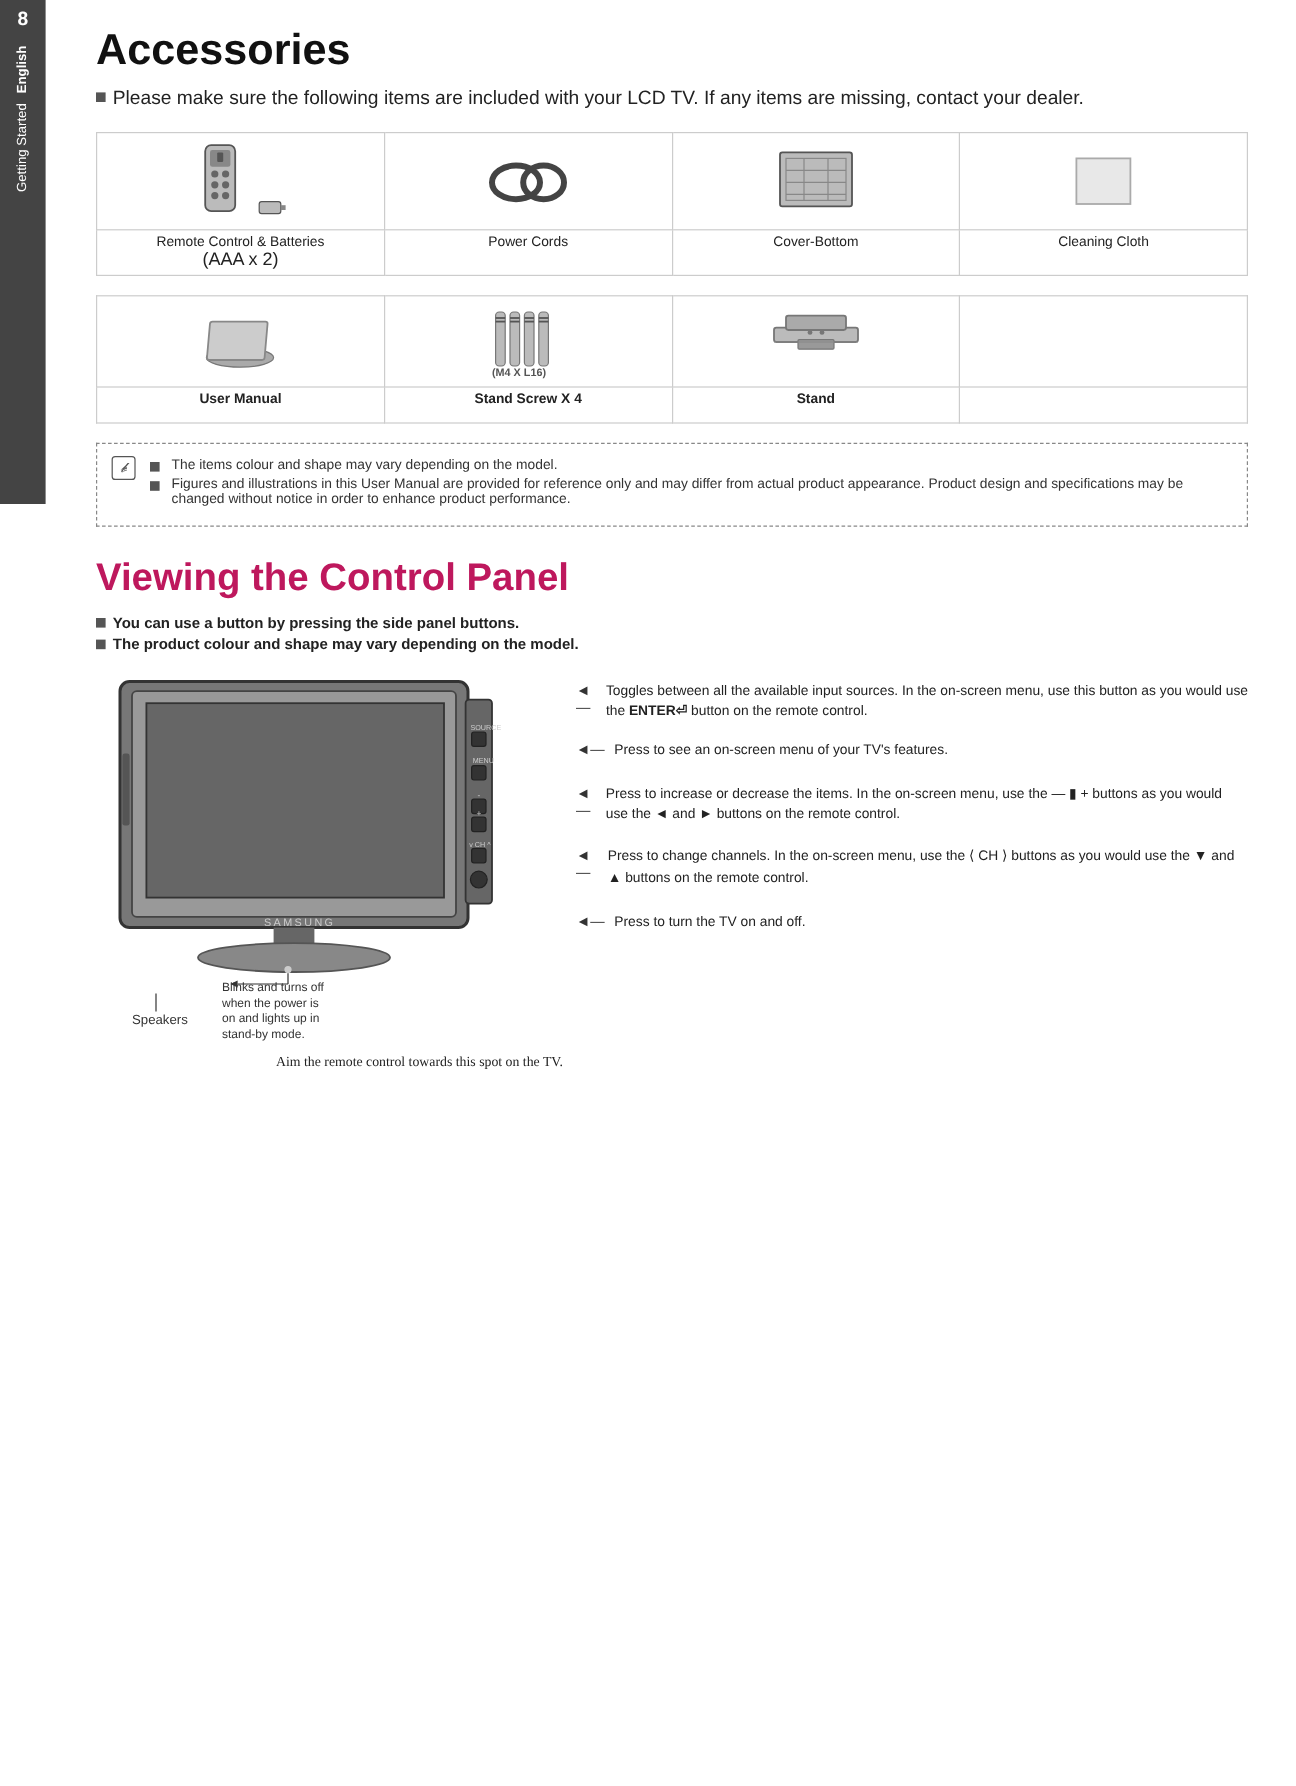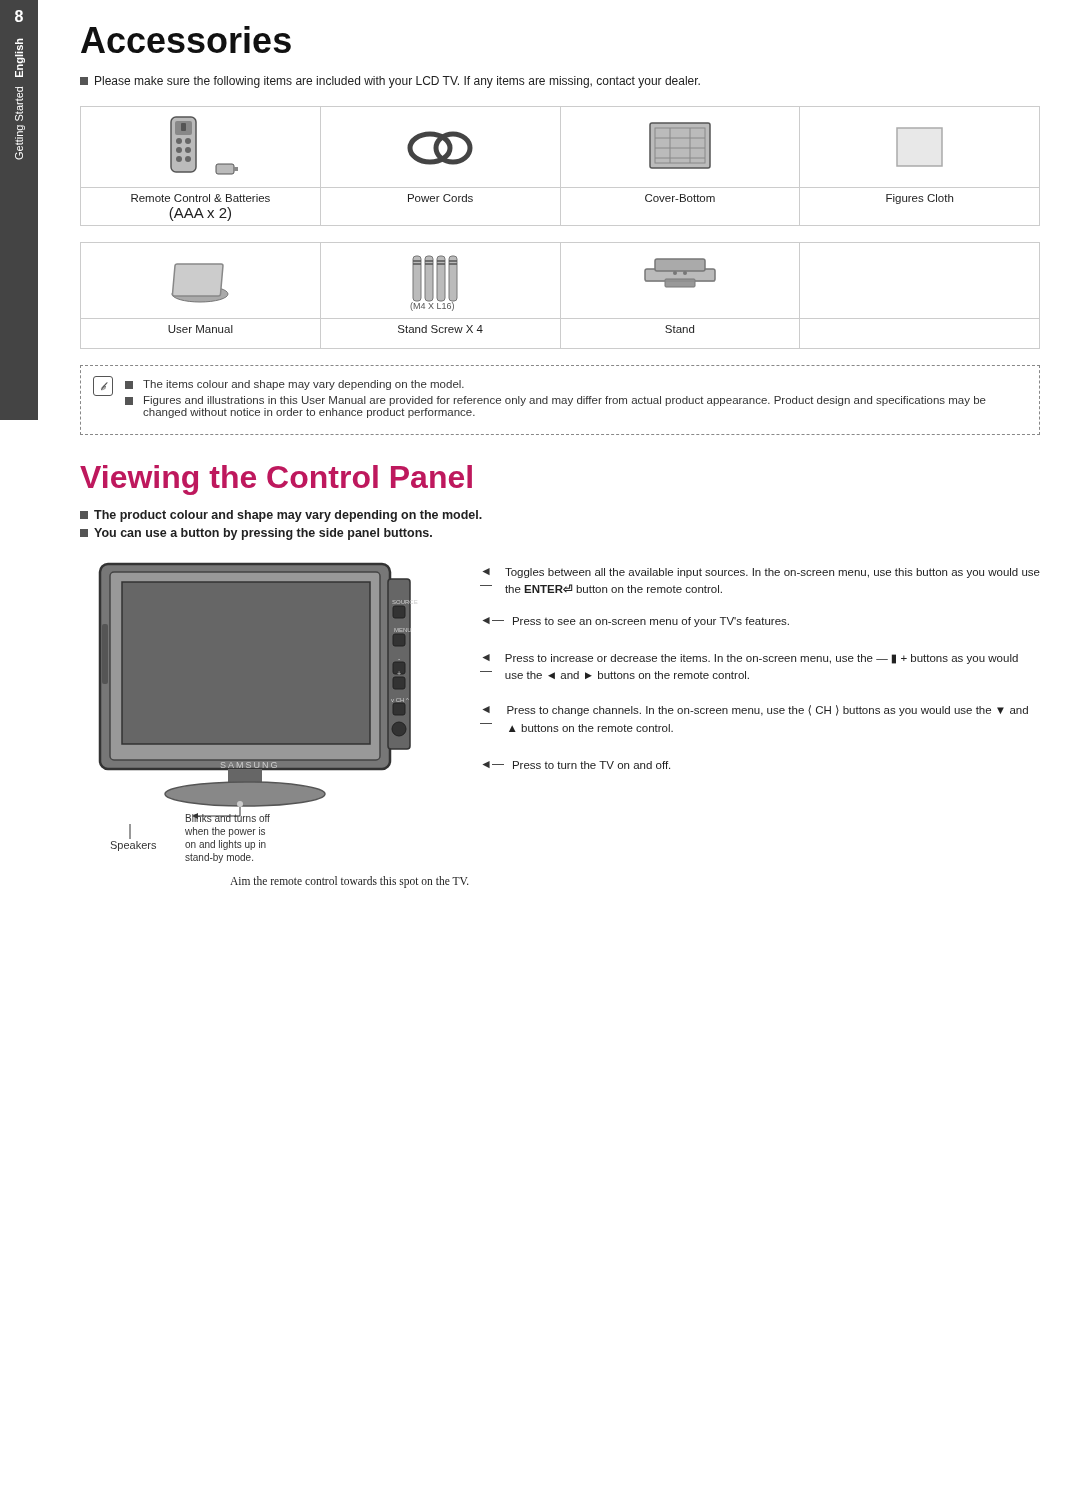--- a/index.html
+++ b/index.html
@@ -55,21 +55,21 @@
 
     
     .section-title {
       font-size: 36px;
       font-weight: bold;
       margin-bottom: 12px;
       color: #111;
     }
 
     .intro-text {
-      font-size: 12px;
+      font-size: 16px;
       margin-bottom: 18px;
       display: flex;
       align-items: flex-start;
       gap: 6px;
     }
     .bullet-square {
       display: inline-block;
       width: 8px;
       height: 8px;
       background: #555;
@@ -268,26 +268,26 @@
         </svg>
       </td>
     </tr>
     <tr>
       <td class="acc-name-cell">
         <span>Remote Control &amp; Batteries</span><br>
         <span style="font-size:15px">(AAA x 2)</span>
       </td>
       <td class="acc-name-cell">Power Cords</td>
       <td class="acc-name-cell">Cover-Bottom</td>
-      <td class="acc-name-cell">Figures Cloth</td>
+      <td class="acc-name-cell">Cleaning Cloth</td>
     </tr>
   </tbody>
     </table>
 
-  <table class="acc-table" style="margin-bottom:16px;">
+  <table class="acc-table" style="margin-bottom:16px;font-weight:bold;">
     <tbody>
         <tr>
       <td class="acc-img-cell">
         
         <svg width="65" height="55" viewBox="0 0 65 55">
           <ellipse cx="32" cy="40" rx="28" ry="8" fill="#aaa" stroke="#777" stroke-width="1"></ellipse>
           <rect x="8" y="10" width="48" height="32" rx="2" fill="#ccc" stroke="#888" stroke-width="1.5" transform="skewX(-5)"></rect>
         </svg>
       </td>
       <td class="acc-img-cell">
@@ -352,25 +352,25 @@
         <span>Figures and illustrations in this User Manual are provided for reference only and may differ from actual product appearance. Product design and specifications may be changed without notice in order to enhance product performance.</span>
       </div>
     </div>
   </div>
 
   <h2 class="section-title-2">Viewing the Control Panel</h2>
 
   <div class="bullet-notes">
     <div class="bullet-note-item">
       <span class="bullet-square"></span>
-      <span>The product colour and shape may vary depending on the model.</span>
+      <span>You can use a button by pressing the side panel buttons.</span>
     </div>
     <div class="bullet-note-item">
       <span class="bullet-square"></span>
-      <span>You can use a button by pressing the side panel buttons.</span>
+      <span>The product colour and shape may vary depending on the model.</span>
     </div>
   </div>
 
   <div class="tv-diagram">
 
     <div class="tv-image-area">
       <svg width="380" height="310" viewBox="0 0 380 310">
 
         <rect x="20" y="10" width="290" height="205" rx="8" fill="#777" stroke="#333" stroke-width="2.5"></rect>
 

